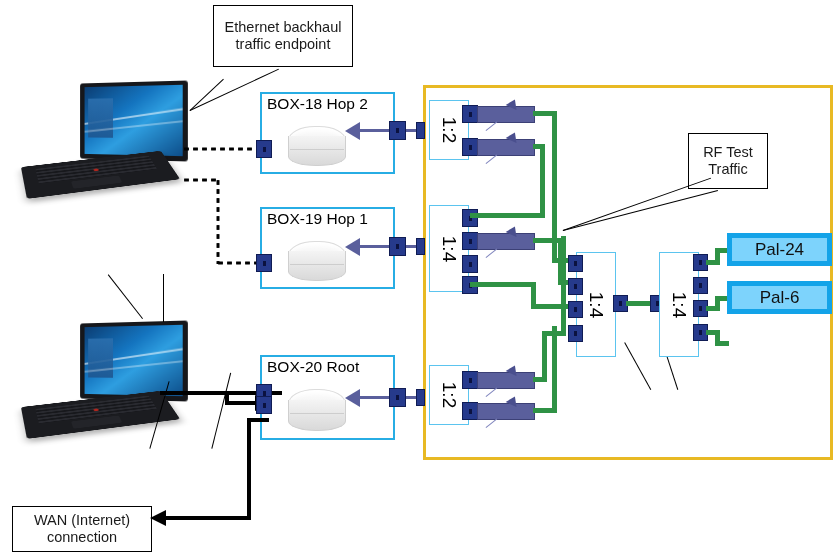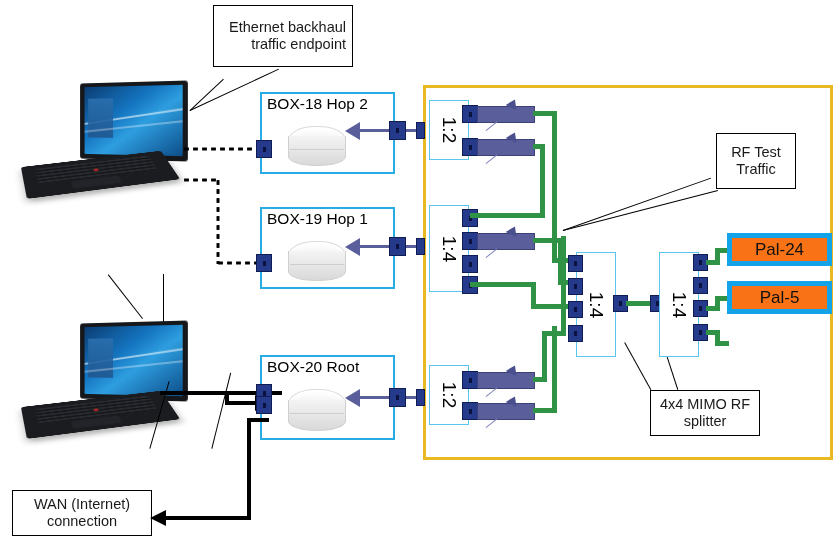--- a/index.html
+++ b/index.html
@@ -9,21 +9,21 @@
 
   .abs{position:absolute;box-sizing:border-box;}
 
   
   .callout{border:1.5px solid #000;background:#fff;display:flex;
            align-items:center;justify-content:center;text-align:center;
            line-height:1.18;font-size:14.5px;color:#1a1a1a;}
 
   
   .cyanbox{border:2px solid #27ade4;background:#fff;}
-  .palbox{border:5px solid #13a3e8;background:#f97316;display:flex;
+  .palbox{border:5px solid #13a3e8;background:#7dd3fc;display:flex;
           align-items:center;justify-content:center;
           font-size:17px;color:#111;}
 
   
   .splitter{border:1.6px solid #5bc4ef;background:#fff;}
   .splitter .lbl{position:absolute;left:50%;top:50%;
                  transform:translate(-50%,-50%) rotate(90deg);
                  font-size:19px;font-weight:400;color:#000;white-space:nowrap;}
 
   
@@ -124,39 +124,38 @@
         <div class="tiles"></div>
       </div>
     </div>
     <div class="base" style="left:6px;top:62px;width:150px;height:58px;">
       <div class="kbd"></div>
       <div class="tpad"></div>
       <div class="tnub"></div>
     </div>
   </div>
 
-  <div class="abs callout" style="left:213px;top:5px;width:140px;height:62px;padding:0 6px;text-align:right;">Ethernet backhaul traffic endpoint</div>
+  <div class="abs callout" style="left:213px;top:5px;width:140px;height:62px;padding:0 6px;">Ethernet backhaul traffic endpoint</div>
   <div class="leader" style="left:190px;top:110px;width:98px;transform:rotate(-25deg);"></div>
   <div class="leader" style="left:190px;top:110px;width:46px;transform:rotate(-43deg);"></div>
 
   <div class="leader" style="left:108px;top:274px;width:56px;transform:rotate(52deg);"></div>
   <div class="abs blk" style="left:163px;top:274px;width:1.4px;height:48px;"></div>
 
-  <div class="abs callout" style="left:716px;top:133px;width:80px;height:56px;padding:0 4px;">RF Test Traffic</div>
+  <div class="abs callout" style="left:688px;top:133px;width:80px;height:56px;padding:0 4px;">RF Test Traffic</div>
   <div class="leader" style="left:563px;top:230px;width:157px;transform:rotate(-19.5deg);"></div>
   <div class="leader" style="left:563px;top:230px;width:160px;transform:rotate(-14.5deg);"></div>
 
-  <div class="abs callout" style="left:650px;top:390px;width:110px;height:46px;padding:0 4px;">4x4 MIMO RF splitter</div>
   <div class="leader" style="left:651px;top:389px;width:54px;transform:rotate(-119deg);"></div>
   <div class="leader" style="left:678px;top:389px;width:52px;transform:rotate(-108deg);"></div>
 
   <div class="leader" style="left:150px;top:448px;width:70px;transform:rotate(-74deg);"></div>
   <div class="leader" style="left:212px;top:448px;width:78px;transform:rotate(-76deg);"></div>
 
-  <div class="abs callout" style="left:12px;top:490px;width:140px;height:46px;padding:0 4px;">WAN (Internet) connection</div>
+  <div class="abs callout" style="left:12px;top:506px;width:140px;height:46px;padding:0 4px;">WAN (Internet) connection</div>
 
   <div class="abs cyanbox" style="left:260px;top:92px;width:135px;height:82px;"></div>
   <div class="abs" style="left:267px;top:95px;font-size:15.5px;">BOX-18 Hop 2</div>
   <div class="puck" style="left:288px;top:126px;width:58px;height:40px;">
     <div class="top"></div>
       <div class="body"></div>
       <div class="seam"></div>
   </div>
 
   <div class="abs cyanbox" style="left:260px;top:207px;width:135px;height:82px;"></div>
@@ -354,16 +353,16 @@
   <div class="abs grn" style="left:715px;top:296px;width:14px;height:5px;"></div>
 
   <div class="abs grn" style="left:706px;top:330px;width:14px;height:5px;"></div>
   <div class="abs grn" style="left:715px;top:330px;width:5px;height:16px;"></div>
   <div class="abs grn" style="left:715px;top:341px;width:14px;height:5px;"></div>
 
   <div class="abs palbox" style="left:727px;top:233px;width:105px;height:33px;">
     <span>Pal-24</span>
   </div>
   <div class="abs palbox" style="left:727px;top:281px;width:105px;height:33px;">
-    <span>Pal-5</span>
+    <span>Pal-6</span>
   </div>
 
 </div>
 
 </body></html>

